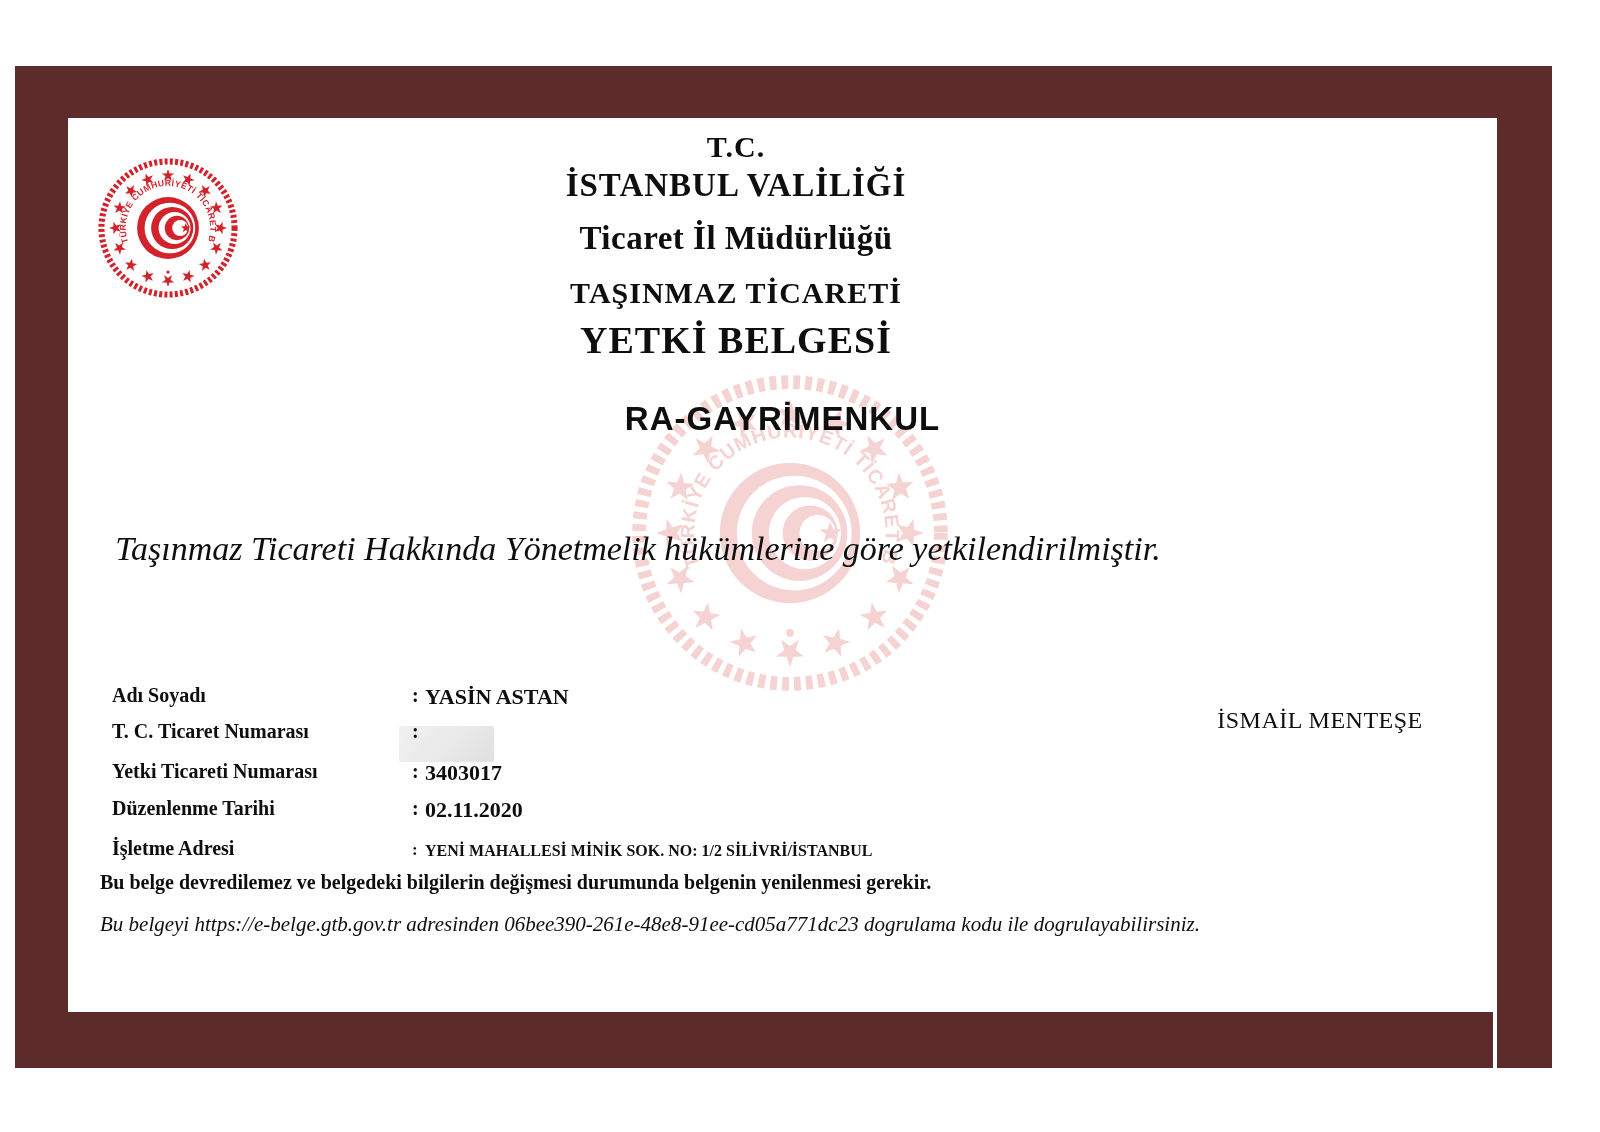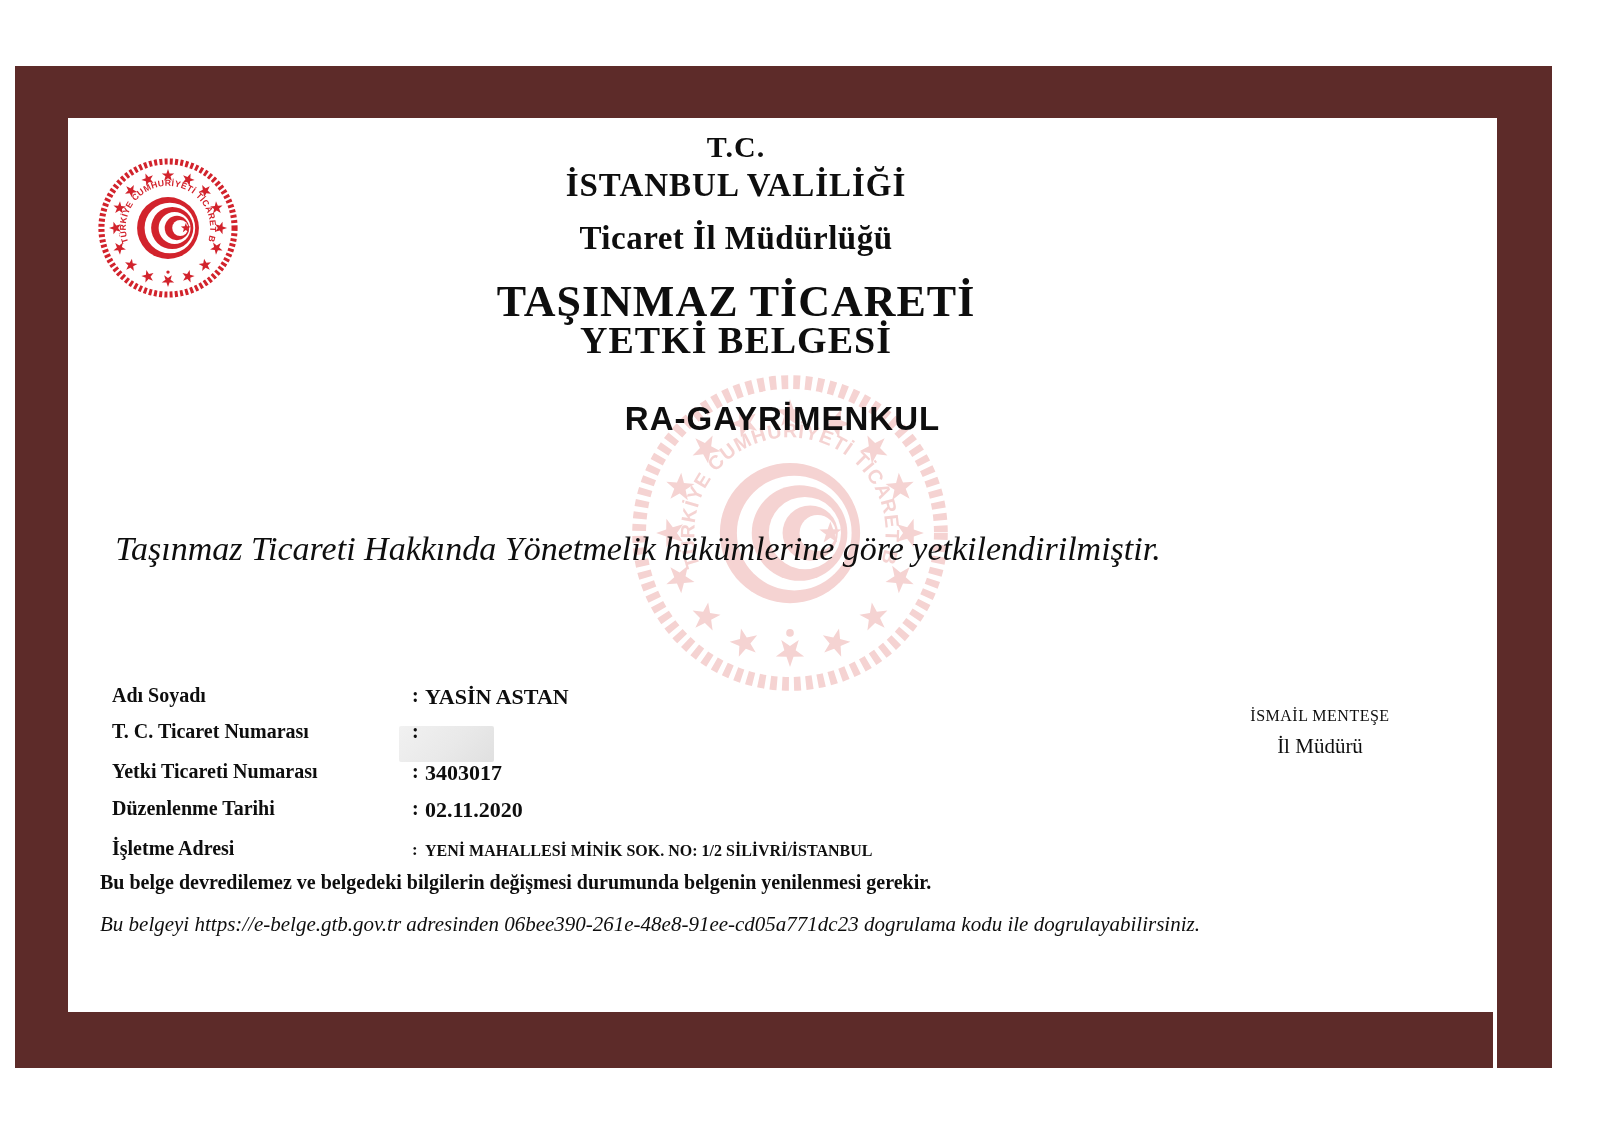--- a/index.html
+++ b/index.html
@@ -12,21 +12,21 @@
   #bar-left{left:15px;top:66px;width:53px;height:1002px;}
   #bar-right{left:1497px;top:66px;width:55px;height:1002px;}
   #bar-bottom{left:15px;top:1012px;width:1478px;height:56px;}
 
   .abs{position:absolute;}
   .center-stack{left:68px;width:1336px;text-align:center;font-weight:bold;}
 
   #title-tc{top:130px;font-size:30px;letter-spacing:1px;}
   #title-valilik{top:167px;font-size:33px;letter-spacing:1px;}
   #title-mudurluk{top:220px;font-size:33px;letter-spacing:.5px;}
-  #doc-title1{top:276px;font-size:44px;letter-spacing:1px;}
+  #doc-title1{top:276px;font-size:30px;letter-spacing:1px;}
   #doc-title2{top:318px;font-size:38px;letter-spacing:1px;}
 
   #business-name{
     top:400px;left:68px;width:1429px;text-align:center;
     font-family:"Liberation Sans", sans-serif;font-weight:bold;font-size:33px;
     letter-spacing:1px;z-index:2;
   }
   #auth-statement{
     top:530px;left:68px;width:1140px;text-align:center;
     font-style:italic;font-size:34px;z-index:2;
@@ -43,21 +43,21 @@
   #row-4 .fvalue{font-size:16.5px;top:4px;transform:scaleX(.97);transform-origin:left;}
   #row-4 .fcolon{font-size:17px;top:3px;}
 
   #redaction-box{
     left:399px;top:726px;width:95px;height:36px;z-index:1;
     background:linear-gradient(135deg,#f1f1f1 0%,#e9e9e9 55%,#e0e0e0 100%);
     filter:blur(.6px);border-radius:2px;
   }
 
   #signature{left:1170px;top:707px;width:300px;text-align:center;z-index:2;}
-  #signature .sig-name{font-size:16px;letter-spacing:.5px;}
+  #signature .sig-name{font-size:24px;letter-spacing:.5px;}
   #signature .sig-title{font-size:21px;margin-top:9px;}
 
   #note-bold{left:100px;top:871px;font-weight:bold;font-size:20px;z-index:2;white-space:nowrap;}
   #note-italic{left:100px;top:912px;font-style:italic;font-size:21px;z-index:2;white-space:nowrap;}
 
   svg text{font-family:"Liberation Sans", sans-serif;font-weight:bold;}
 </style>
 </head>
 <body>
 
@@ -144,17 +144,16 @@
   <span class="fvalue">02.11.2020</span>
 </div>
 <div class="abs frow" id="row-4">
   <span class="flabel">İşletme Adresi</span>
   <span class="fcolon">:</span>
   <span class="fvalue">YENİ  MAHALLESİ MİNİK SOK. NO: 1/2 SİLİVRİ/İSTANBUL</span>
 </div>
 
 <div class="abs" id="signature">
   <div class="sig-name">İSMAİL MENTEŞE</div>
-  <div class="sig-title">İl Müdürü</div>
 </div>
 
 <div class="abs" id="note-bold">Bu belge devredilemez ve belgedeki bilgilerin değişmesi durumunda belgenin yenilenmesi gerekir.</div>
 <div class="abs" id="note-italic">Bu belgeyi https://e-belge.gtb.gov.tr adresinden 06bee390-261e-48e8-91ee-cd05a771dc23 dogrulama kodu ile dogrulayabilirsiniz.</div>
 
 </body></html>

